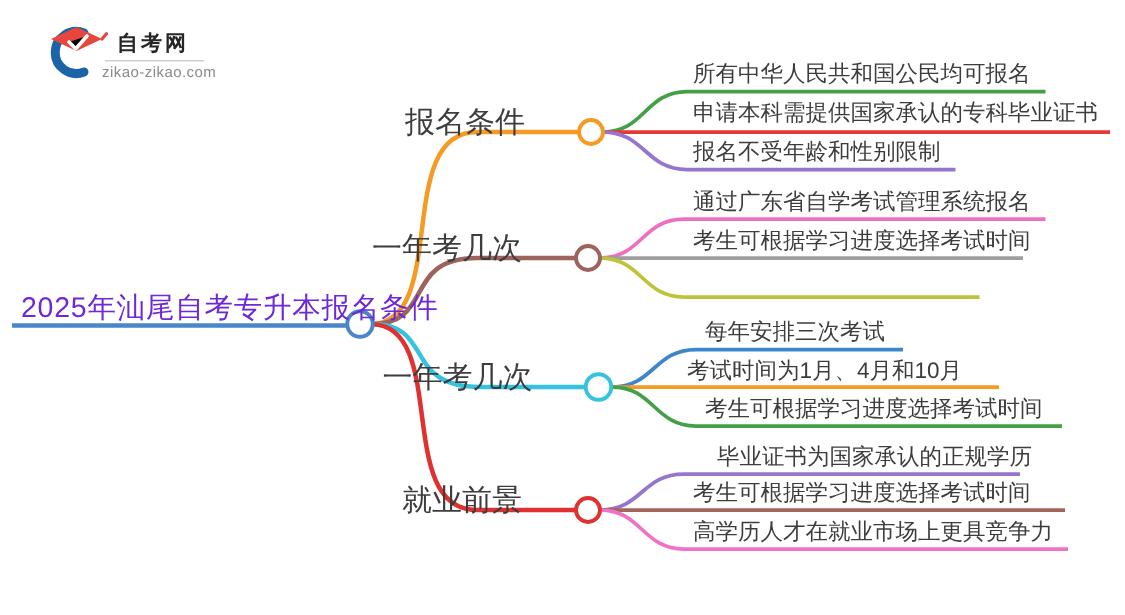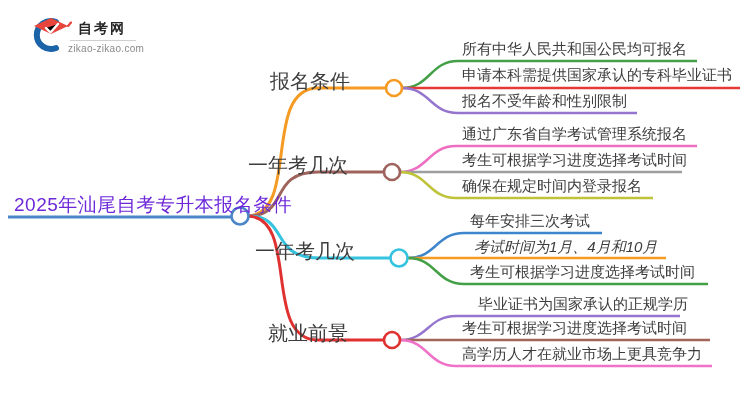--- a/index.html
+++ b/index.html
@@ -84,23 +84,22 @@
   <div class="blabel" style="right:368px;top:152px;">一年考几次</div>
   <div class="blabel" style="right:361px;top:238px;">一年考几次</div>
   <div class="blabel" style="right:368px;top:320px;">就业前景</div>
 
   <div class="leaf" style="left:462px;top:40px;">所有中华人民共和国公民均可报名</div>
   <div class="leaf" style="left:462px;top:66px;">申请本科需提供国家承认的专科毕业证书</div>
   <div class="leaf" style="left:462px;top:92px;">报名不受年龄和性别限制</div>
 
   <div class="leaf" style="left:462px;top:125px;">通过广东省自学考试管理系统报名</div>
   <div class="leaf" style="left:462px;top:151px;">考生可根据学习进度选择考试时间</div>
-  <div class="leaf" style="left:462px;top:177px;">确保在规定时间内登录报名</div>
 
   <div class="leaf" style="left:470px;top:212px;">每年安排三次考试</div>
-  <div class="leaf" style="left:474px;top:238px;font-style:italic;">考试时间为1月、4月和10月</div>
+  <div class="leaf" style="left:458px;top:238px;">考试时间为1月、4月和10月</div>
   <div class="leaf" style="left:470px;top:263px;">考生可根据学习进度选择考试时间</div>
 
   <div class="leaf" style="left:478px;top:295px;font-family:Liberation Mono, monospace;">毕业证书为国家承认的正规学历</div>
   <div class="leaf" style="left:462px;top:319px;">考生可根据学习进度选择考试时间</div>
   <div class="leaf" style="left:462px;top:345px;">高学历人才在就业市场上更具竞争力</div>
 
 </div>
 
 </body></html>

